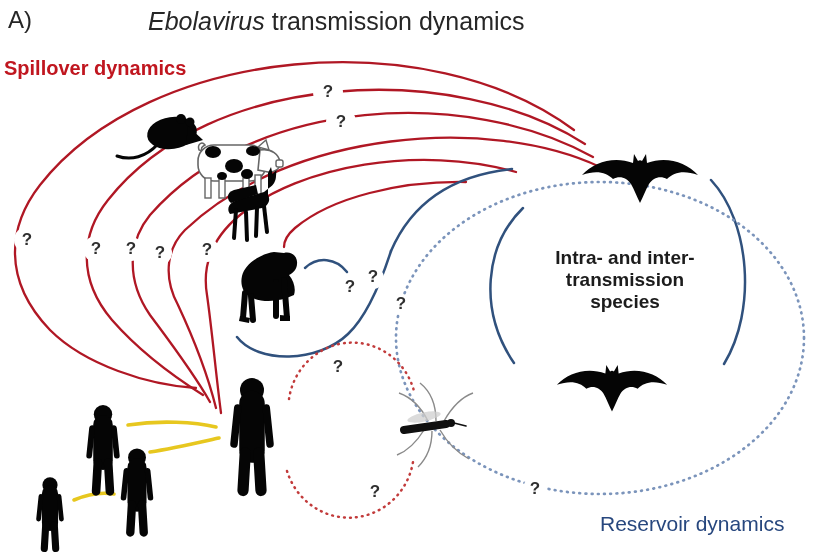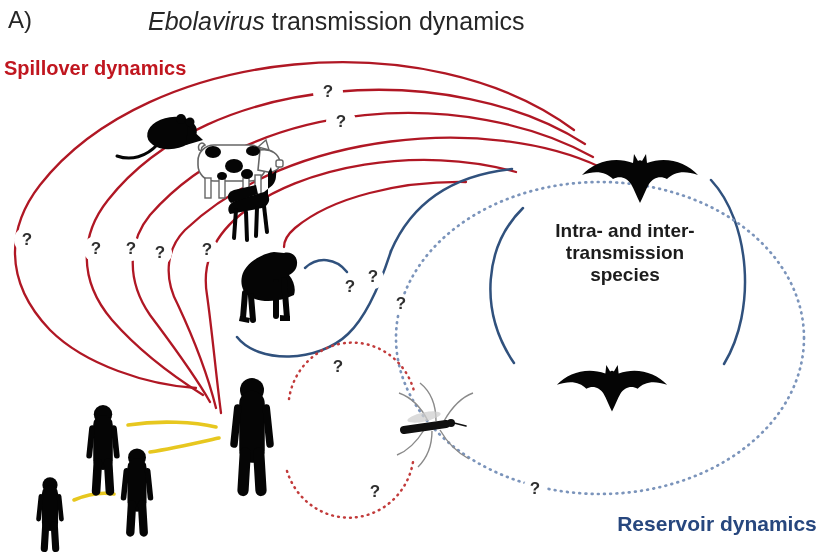--- a/index.html
+++ b/index.html
@@ -6,23 +6,23 @@
   .stage{
     position:relative;width:839px;height:559px;background:#ffffff;overflow:hidden;
     font-family:"Liberation Sans", sans-serif;
   }
   .stage svg{position:absolute;left:0;top:0;}
   .txt{position:absolute;white-space:nowrap;}
   .panel-label{left:8px;top:6px;font-size:24px;color:#262626;}
   .title{left:148px;top:7px;font-size:25px;color:#262626;}
   .title .it{font-style:italic;}
   .spillover{left:4px;top:57px;font-size:20px;font-weight:bold;color:#c0161f;}
-  .reservoir{left:600px;top:512px;width:234px;text-align:center;font-size:21px;font-weight:bold;color:#27477e;}
+  .reservoir{left:600px;top:512px;width:234px;text-align:left;font-size:21px;font-weight:normal;color:#27477e;}
   .center-label{
-    position:absolute;left:527px;top:220px;width:196px;text-align:center;
+    position:absolute;left:527px;top:247px;width:196px;text-align:center;
     font-size:19px;font-weight:bold;color:#1c1c1c;line-height:22px;white-space:normal;
   }
   .qm{
     position:absolute;transform:translate(-50%,-50%);
     font-size:17px;font-weight:bold;color:#2f2f2f;
   }
 </style>
 </head>
 <body>
 

